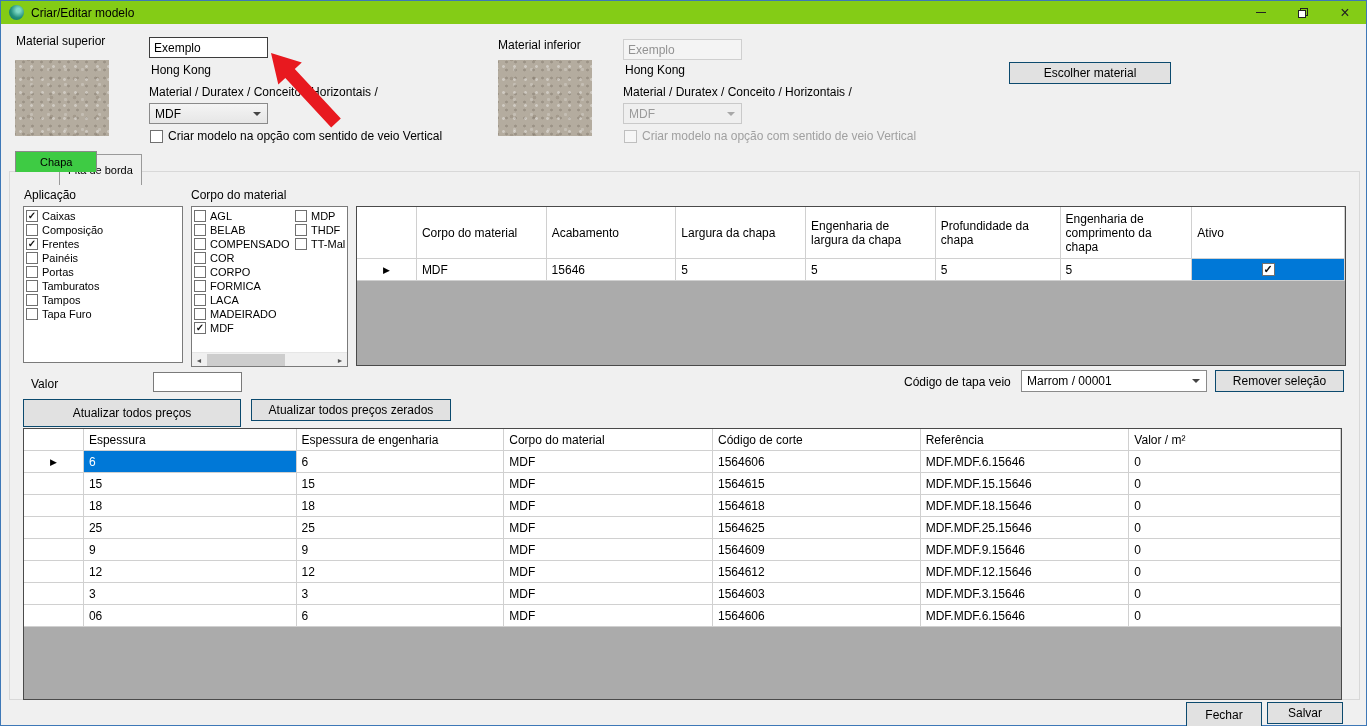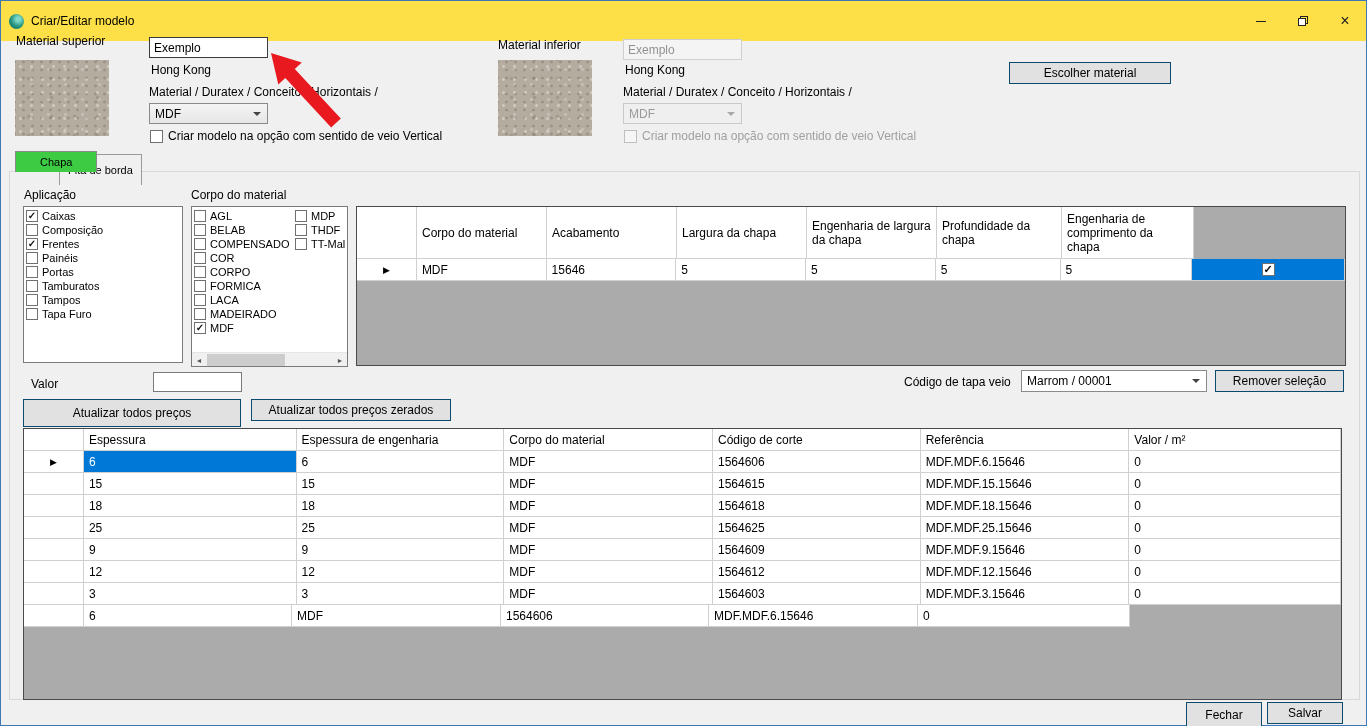--- a/index.html
+++ b/index.html
@@ -1,21 +1,21 @@
 <!DOCTYPE html>
 <html><head>
 <meta charset="utf-8">
 <style>
   * { margin:0; padding:0; box-sizing:border-box; }
   html,body { width:1367px; height:726px; overflow:hidden; }
   body { font-family:"Liberation Sans", sans-serif; font-size:12px; color:#000; background:#9a9a9a; }
   #window { position:absolute; left:0; top:0; width:1367px; height:726px; background:#f0f0f0; border:1px solid #3e78b7; }
 
   
-  #titlebar { position:absolute; left:0; top:0; width:100%; height:40px; background:#fde047; display:flex; align-items:center; }
+  #titlebar { position:absolute; left:0; top:0; width:100%; height:23px; background:#84cc16; display:flex; align-items:center; }
   #app-icon { width:15px; height:15px; margin-left:8px; border-radius:50%; flex:0 0 15px;
     background:radial-gradient(circle at 62% 35%, #7ed9c6 15%, #22907c 55%, #0f6e5e); }
   #title-text { margin-left:7px; }
   #win-controls { margin-left:auto; display:flex; height:23px; }
   .win-btn { width:42px; display:flex; align-items:center; justify-content:center; color:#222; }
   #min-glyph { width:10px; height:1px; background:#222; display:inline-block; }
   #restore-glyph { position:relative; width:10px; height:10px; display:inline-block; }
   #restore-glyph .r1 { position:absolute; right:0; top:0; width:8px; height:8px; border:1px solid #222; }
   #restore-glyph .r2 { position:absolute; left:0; bottom:0; width:8px; height:8px; border:1px solid #222; background:#fff; }
   #close-glyph { font-size:16px; line-height:1; }
@@ -281,20 +281,21 @@
 
   <div class="grid" id="chapa-grid">
     <div class="g-hrow" id="chapa-grid-head">
         <div class="g-hcell" style="width: 60px;"></div>
         <div class="g-hcell" style="width: 130px;">Corpo do material</div>
         <div class="g-hcell" style="width: 130px;">Acabamento</div>
         <div class="g-hcell" style="width: 130px;">Largura da chapa</div>
         <div class="g-hcell" style="width: 130px;">Engenharia de largura da chapa</div>
         <div class="g-hcell" style="width: 125px;">Profundidade da chapa</div>
         <div class="g-hcell" style="width: 132px;">Engenharia de comprimento da chapa</div>
+        <div class="g-hcell" style="width: 153px;">Ativo</div>
       </div>
     <div id="chapa-grid-body">
         <div class="g-row">
           <div class="g-cell g-selector" style="width: 60px;">
             <span class="tri">▶</span>
           </div>
           <div class="g-cell" style="width: 130px;">MDF</div>
           <div class="g-cell" style="width: 130px;">15646</div>
           <div class="g-cell" style="width: 130px;">5</div>
           <div class="g-cell" style="width: 130px;">5</div>
@@ -389,20 +390,21 @@
           <div class="g-cell g-selector" style="width: 60px;"></div>
           <div class="g-cell" style="width: 213px;">3</div>
           <div class="g-cell" style="width: 208px;">3</div>
           <div class="g-cell" style="width: 209px;">MDF</div>
           <div class="g-cell" style="width: 208px;">1564603</div>
           <div class="g-cell" style="width: 209px;">MDF.MDF.3.15646</div>
           <div class="g-cell" style="width: 212px;">0</div>
         </div>
         <div class="g-row">
           <div class="g-cell g-selector" style="width: 60px;"></div>
+          <div class="g-cell" style="width: 213px;">06</div>
           <div class="g-cell" style="width: 208px;">6</div>
           <div class="g-cell" style="width: 209px;">MDF</div>
           <div class="g-cell" style="width: 208px;">1564606</div>
           <div class="g-cell" style="width: 209px;">MDF.MDF.6.15646</div>
           <div class="g-cell" style="width: 212px;">0</div>
         </div>
       </div>
   </div>
 
   <div class="btn" id="btn-fechar">Fechar</div>

